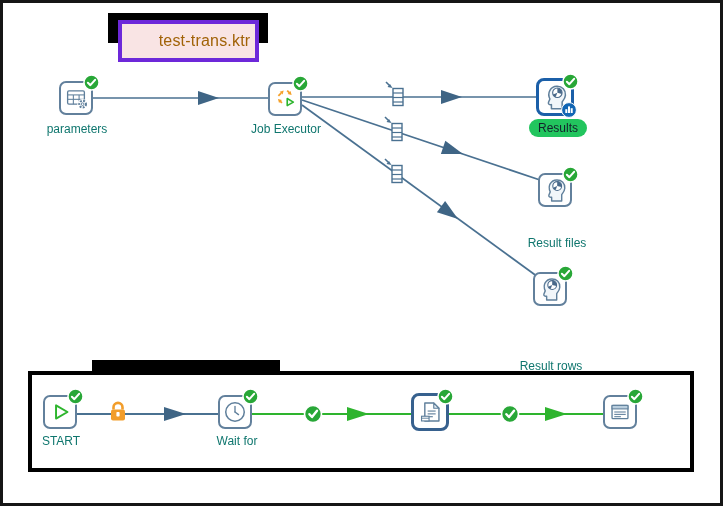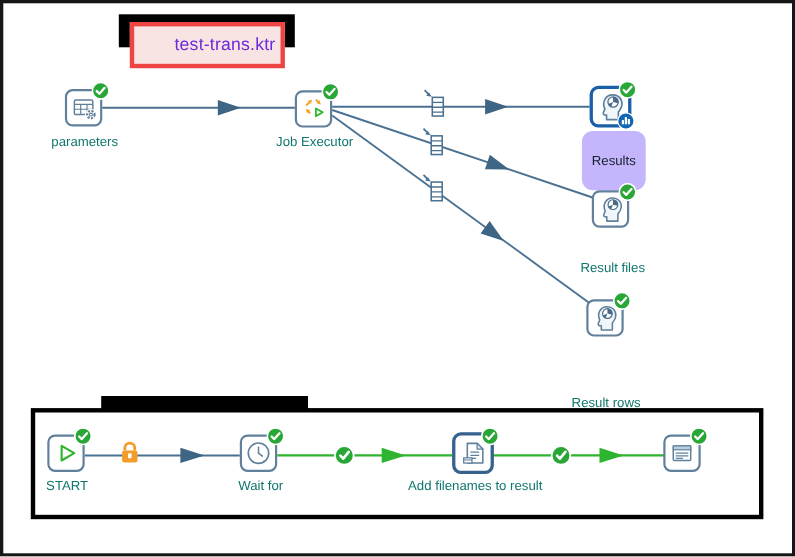--- a/index.html
+++ b/index.html
@@ -6,35 +6,35 @@
   .canvas{
     position:relative;width:723px;height:506px;box-sizing:border-box;
     background:#ffffff;border:3px solid #161616;overflow:hidden;
     font-family:"Liberation Sans",sans-serif;
   }
   .marker{position:absolute;background:#000;z-index:1;}
   .job-box{position:absolute;left:25px;top:368px;width:666px;height:101px;
     border:4px solid #000;box-sizing:border-box;z-index:1;background:transparent;}
   .file-label{
     position:absolute;box-sizing:border-box;z-index:4;
-    border:4px solid #ef4444;background:#f9e4e4;color:#6d28d9;
+    border:4px solid #6d28d9;background:#f9e4e4;color:#a16207;
     display:flex;align-items:center;justify-content:center;
     font-size:16px;letter-spacing:.2px;padding-left:32px;
   }
   .overlay{position:absolute;left:0;top:0;z-index:2;}
   .step{position:absolute;width:34px;height:34px;background:#fff;
     border:2px solid #62809c;border-radius:7px;box-sizing:border-box;z-index:3;}
   .step.sel-trans{width:38px;height:38px;border:3px solid #1b5fa8;border-radius:8px;}
   .step.sel-job{width:38px;height:38px;border:3px solid #37618e;border-radius:8px;}
   .step svg.icon{position:absolute;left:0;top:0;width:100%;height:100%;}
   .badge{position:absolute;width:17px;height:17px;top:-9px;right:-9px;}
   .metrics-badge{position:absolute;width:16px;height:16px;bottom:-5px;right:-6px;}
   .step-label{position:absolute;transform:translateX(-50%);font-size:12px;
     color:#0f766e;white-space:nowrap;z-index:3;}
-  .pill{background:#c4b5fd;border-radius:10px;padding:20px 9px;color:#14202c;}
+  .pill{background:#22c55e;border-radius:10px;padding:2px 9px;color:#14202c;}
 </style>
 </head>
 <body>
 
 <div class="canvas">
 
   <div class="marker" style="left:105px;top:10px;width:160px;height:30px;"></div>
   <div class="marker" style="left:89px;top:357px;width:188px;height:13px;"></div>
 
   <div class="job-box"></div>
@@ -232,21 +232,20 @@
       <line x1="14.5" y1="19" x2="23" y2="19" stroke="#5f7f9b" stroke-width="1.2"></line>
       <line x1="14.5" y1="22" x2="20" y2="22" stroke="#5f7f9b" stroke-width="1.2"></line>
       <rect x="8" y="21.5" width="8" height="5" fill="#fff" stroke="#5f7f9b" stroke-width="1.2"></rect>
       <line x1="8" y1="23.6" x2="16" y2="23.6" stroke="#5f7f9b" stroke-width="1"></line>
     </svg>
     <svg class="badge" style="top:-8px;right:-8px;" viewBox="0 0 18 18">
       <circle cx="9" cy="9" r="8" fill="#28a737" stroke="#fff" stroke-width="1.6"></circle>
       <path d="M5.2 9.3 L7.8 11.8 L12.8 6.2" stroke="#fff" stroke-width="2.2" fill="none" stroke-linecap="round" stroke-linejoin="round"></path>
     </svg>
   </div>
-  <div class="step-label" style="left:429px;top:431px;">Add filenames to result</div>
 
   <div class="step" style="left:600px;top:392px;">
     <svg class="icon" viewBox="0 0 34 34">
       <rect x="8" y="9.5" width="18" height="15" rx="1" fill="#fff" stroke="#5f7f9b" stroke-width="1.5"></rect>
       <rect x="8" y="9.5" width="18" height="4" fill="#b9cede" stroke="#5f7f9b" stroke-width="1.2"></rect>
       <line x1="10.5" y1="17" x2="23.5" y2="17" stroke="#5f7f9b" stroke-width="1.2"></line>
       <line x1="10.5" y1="19.7" x2="23.5" y2="19.7" stroke="#5f7f9b" stroke-width="1.2"></line>
       <line x1="10.5" y1="22.3" x2="18" y2="22.3" stroke="#5f7f9b" stroke-width="1.2"></line>
     </svg>
     <svg class="badge" viewBox="0 0 18 18">

